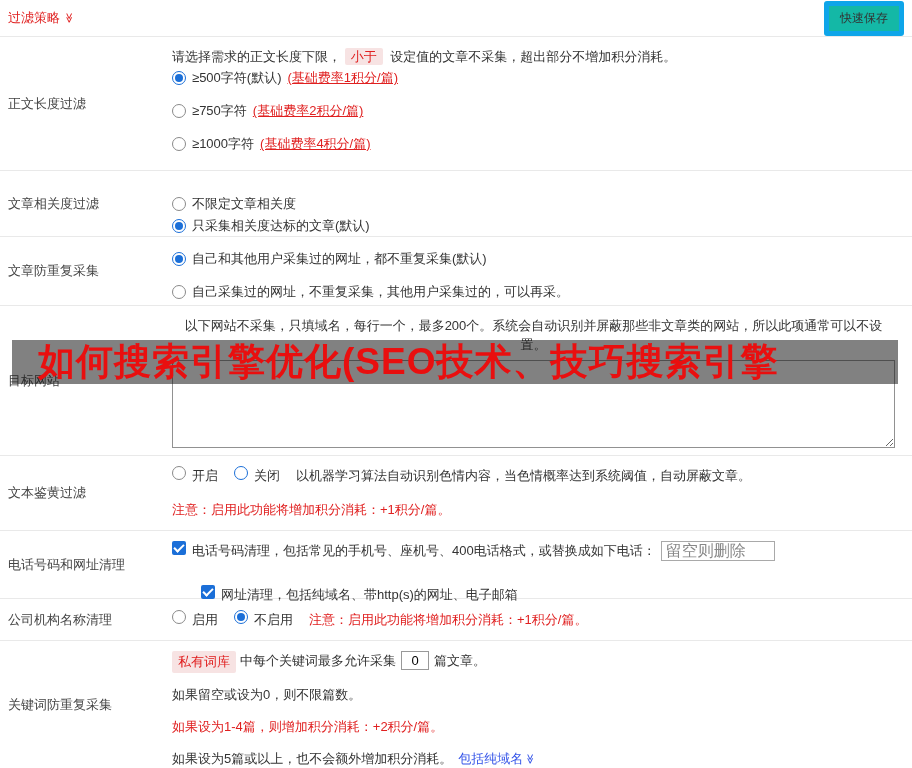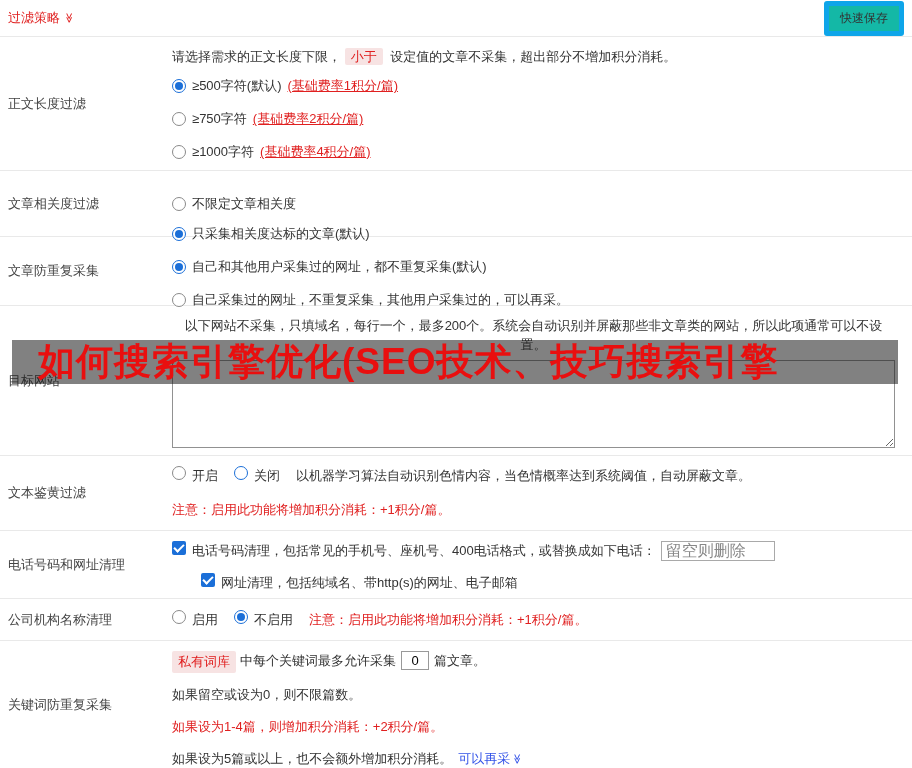--- a/index.html
+++ b/index.html
@@ -20,21 +20,21 @@
   .form-row { display:flex; border-top:1px solid #e9e9e9; }
   .row-label { width:172px; padding-left:8px; display:flex; align-items:center; color:#444; flex:none; }
   .row-content { flex:1; padding:10px 10px 0 0; }
   .r1{height:134px} .r2{height:66px} .r3{height:69px} .r4{height:150px}
   .r5{height:75px} .r6{height:68px} .r7{height:42px} .r8{height:128px}
 
   .desc { line-height:19px; }
   .line { display:flex; flex-wrap:nowrap; line-height:20px; }
 
   .opt { display:flex; align-items:center; gap:6px; margin-top:13px; line-height:20px; }
-  .opt.first { margin-top:10px; }
+  .opt.first { margin-top:2px; }
 
   .radio { width:14px; height:14px; border:1px solid #8a8a8a; border-radius:50%; position:relative; background:#fff; flex:none; }
   .radio.checked { border-color:#1b6fd8; }
   .radio.checked::after { content:""; position:absolute; left:2px; top:2px; right:2px; bottom:2px; background:#1b6fd8; border-radius:50%; }
 
   .checkbox { width:14px; height:14px; border-radius:2px; background:#1b6fd8; position:relative; flex:none; }
   .checkbox::after { content:""; position:absolute; left:2px; top:3px; width:8px; height:4px; border-left:2px solid #fff; border-bottom:2px solid #fff; transform:rotate(-45deg); }
 
   .red { color:#e02020; }
   .red-ul { color:#e02020; text-decoration:underline; }
@@ -143,21 +143,21 @@
 </div>
 
 <div class="form-row r6">
   <div class="row-label">电话号码和网址清理</div>
   <div class="row-content">
     <div class="line">
       <span class="checkbox"></span>
       <span class="gap-l">电话号码清理，包括常见的手机号、座机号、400电话格式，或替换成如下电话：</span>
       <input class="phone-input" type="text" placeholder="留空则删除" style="">
     </div>
-    <div class="line" style="margin-top:12px;padding-left:29px;">
+    <div class="line" style="margin-top:24px;padding-left:29px;">
       <span class="checkbox"></span>
       <span class="gap-l">网址清理，包括纯域名、带http(s)的网址、电子邮箱</span>
     </div>
   </div>
 </div>
 
 <div class="form-row r7">
   <div class="row-label">公司机构名称清理</div>
   <div class="row-content" style="padding-top:11px;">
     <div class="line">
@@ -177,21 +177,21 @@
       <span class="hl-box">私有词库</span>
       <span>中每个关键词最多允许采集</span>
       <input class="count-input" type="text" value="0" style="">
       <span>篇文章。</span>
     </div>
     <div class="line" style="margin-top:12px;">如果留空或设为0，则不限篇数。</div>
     <div class="line red" style="margin-top:12px;">如果设为1-4篇，则增加积分消耗：+2积分/篇。</div>
     <div class="line" style="margin-top:12px;">
       <span>如果设为5篇或以上，也不会额外增加积分消耗。</span>
       <span class="link">
-        <span>可以再采</span>
+        <span>包括纯域名</span>
         <span class="chev">≫</span>
       </span>
     </div>
   </div>
 </div>
 
 <div class="overlay">
   <div class="overlay-text">如何搜索引擎优化(SEO技术、技巧搜索引擎</div>
 </div>
 

